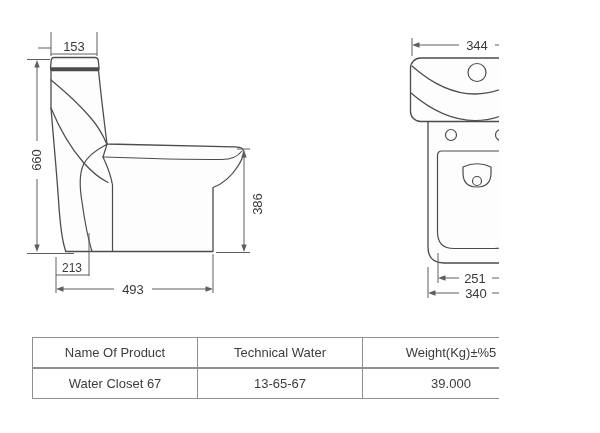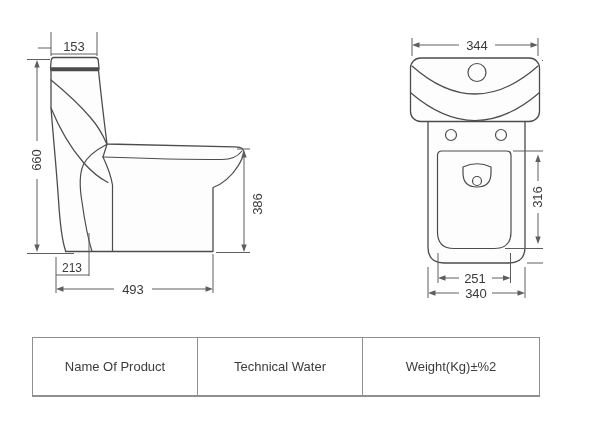--- a/index.html
+++ b/index.html
@@ -1,18 +1,18 @@
 <!DOCTYPE html>
 <html><head>
 <meta charset="utf-8">
 <style>
   html,body { margin:0; padding:0; background:#ffffff; }
   .sheet {
     position:relative; width:499px; height:433px; background:#ffffff;
-    font-family:"Liberation Sans", sans-serif; overflow:hidden;padding-left:44px;
+    font-family:"Liberation Sans", sans-serif; overflow:hidden;
   }
   svg.drawing { position:absolute; left:0; top:0; }
   .outline { fill:#fdfdfd; stroke:#4c4c4c; stroke-width:1.3; stroke-linejoin:round; }
   .inner   { fill:none;    stroke:#4c4c4c; stroke-width:1.2; stroke-linecap:round; }
   .seam    { fill:#4c4c4c; stroke:none; }
   .dim     { fill:none; stroke:#5e5e5e; stroke-width:1; }
   .arr     { fill:#5e5e5e; stroke:none; }
   .dim-label { font:13px "Liberation Sans", sans-serif; fill:#3a3a3a; text-anchor:middle; }
   .dim-label.small { font-size:12px; }
   table.spec {
@@ -148,18 +148,23 @@
   <table class="spec">
     <colgroup>
         <col class="c1">
         <col class="c2">
         <col class="c3">
       </colgroup>
     <tbody>
         <tr class="hdr">
       <td>Name Of Product</td>
       <td>Technical Water</td>
-      <td>Weight(Kg)±%2</td>
+      <td>Weight(Kg)±%5</td>
+    </tr>
+    <tr>
+      <td>Water Closet 67</td>
+      <td>13-65-67</td>
+      <td>39.000</td>
     </tr>
   </tbody>
     </table>
 
 </div>
 
 </body></html>

